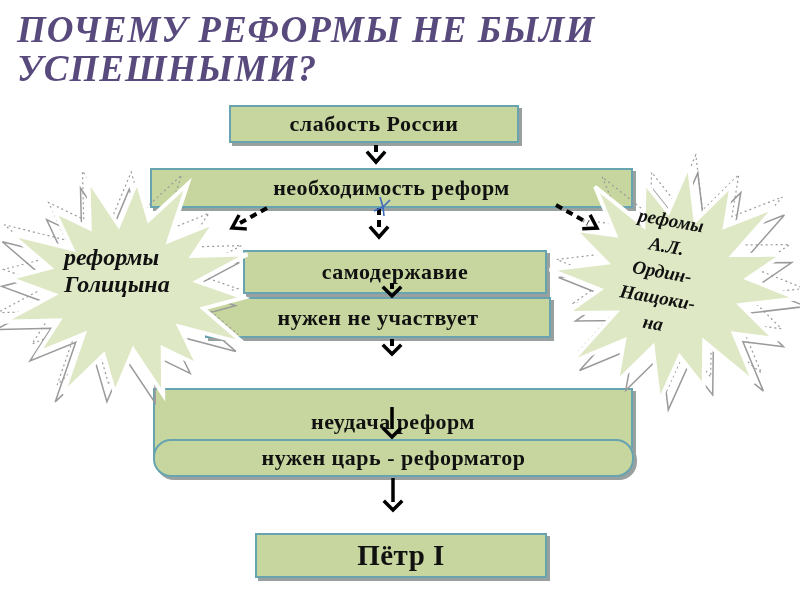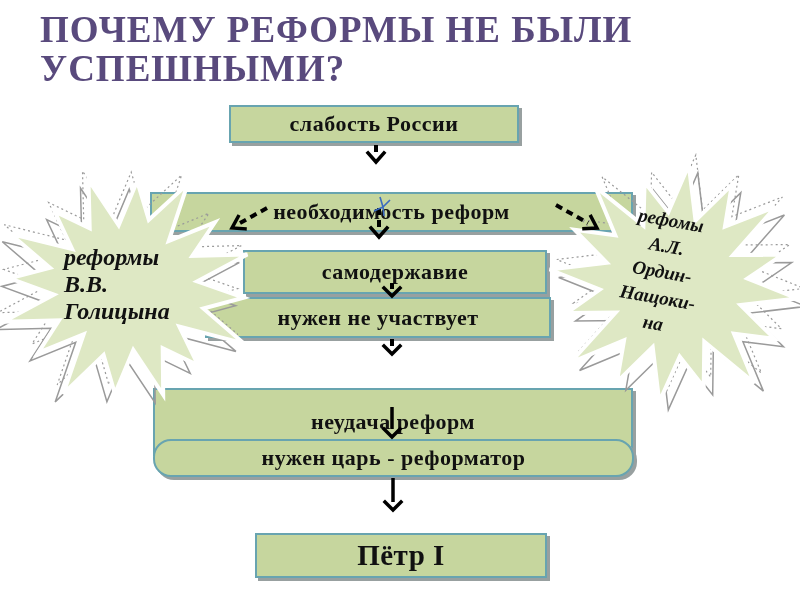--- a/index.html
+++ b/index.html
@@ -1,25 +1,25 @@
 <!DOCTYPE html>
 <html><head>
 <meta charset="utf-8">
 <style>
   html,body{margin:0;padding:0;background:#fff;}
   .slide{position:relative;width:800px;height:600px;background:#ffffff;overflow:hidden;
          font-family:"Liberation Serif",serif;}
-  .title{position:absolute;left:40px;top:10px;width:640px;
+  .title{position:absolute;left:17px;top:10px;width:640px;
          font-weight:bold;font-size:37px;line-height:39px;letter-spacing:1px;
-         color:#594a7d;}
+         color:#594a7d;font-style:italic;}
   .fbox{position:absolute;background:#c6d69e;border:2px solid #68a4b0;
         box-shadow:3px 3px 0 #98a0a0;display:flex;align-items:center;justify-content:center;
         font-weight:bold;font-size:22px;color:#111;letter-spacing:.5px;box-sizing:border-box;}
   .box1{left:229px;top:105px;width:290px;height:38px;}
-  .box2{left:150px;top:168px;width:483px;height:40px;margin-top:24px;}
+  .box2{left:150px;top:168px;width:483px;height:40px;}
   .box3{left:243px;top:250px;width:304px;height:44px;}
   .box4{left:205px;top:297px;width:346px;height:41px;}
   .box5{left:153px;top:356px;width:480px;height:68px;margin-top:32px;}
   .box6{left:153px;top:439px;width:481px;height:38px;border-radius:18px;}
   .box7{left:255px;top:513px;width:292px;height:45px;font-size:29px;margin-top:20px;}
   .overlay{position:absolute;left:0;top:0;width:800px;height:600px;pointer-events:none;}
   .star-dot{fill:none;stroke:#9a9a9a;stroke-width:1.2;stroke-dasharray:2 3;}
   .star-gray{fill:none;stroke:#9a9a9a;stroke-width:1.5;}
   .star-main{fill:#dee8c4;stroke:#ffffff;stroke-width:4;stroke-linejoin:miter;}
   .adash{stroke:#000;stroke-width:4;stroke-dasharray:7 5;fill:none;}
@@ -109,21 +109,20 @@
     <g>
       <line class="adash" x1="556" y1="205" x2="588" y2="223"></line>
       <polyline class="ahead" points="-11,-7 0,0 -11,7" transform="translate(597,228) rotate(30)"></polyline>
     </g>
 
     <path class="scribble" d="M380,197 L383,207 M374,211 L383,207 M390,200 L383,207 M383,207 L384,216"></path>
   </svg>
 
   <div class="burst-label burst-left">
     <div>реформы</div>
-    <div>В.В.</div>
     <div>Голицына</div>
   </div>
 
   <div class="burst-label burst-right">
     <div>рефомы</div>
     <div>А.Л.</div>
     <div>Ордин-</div>
     <div>Нащоки-</div>
     <div>на</div>
   </div>

